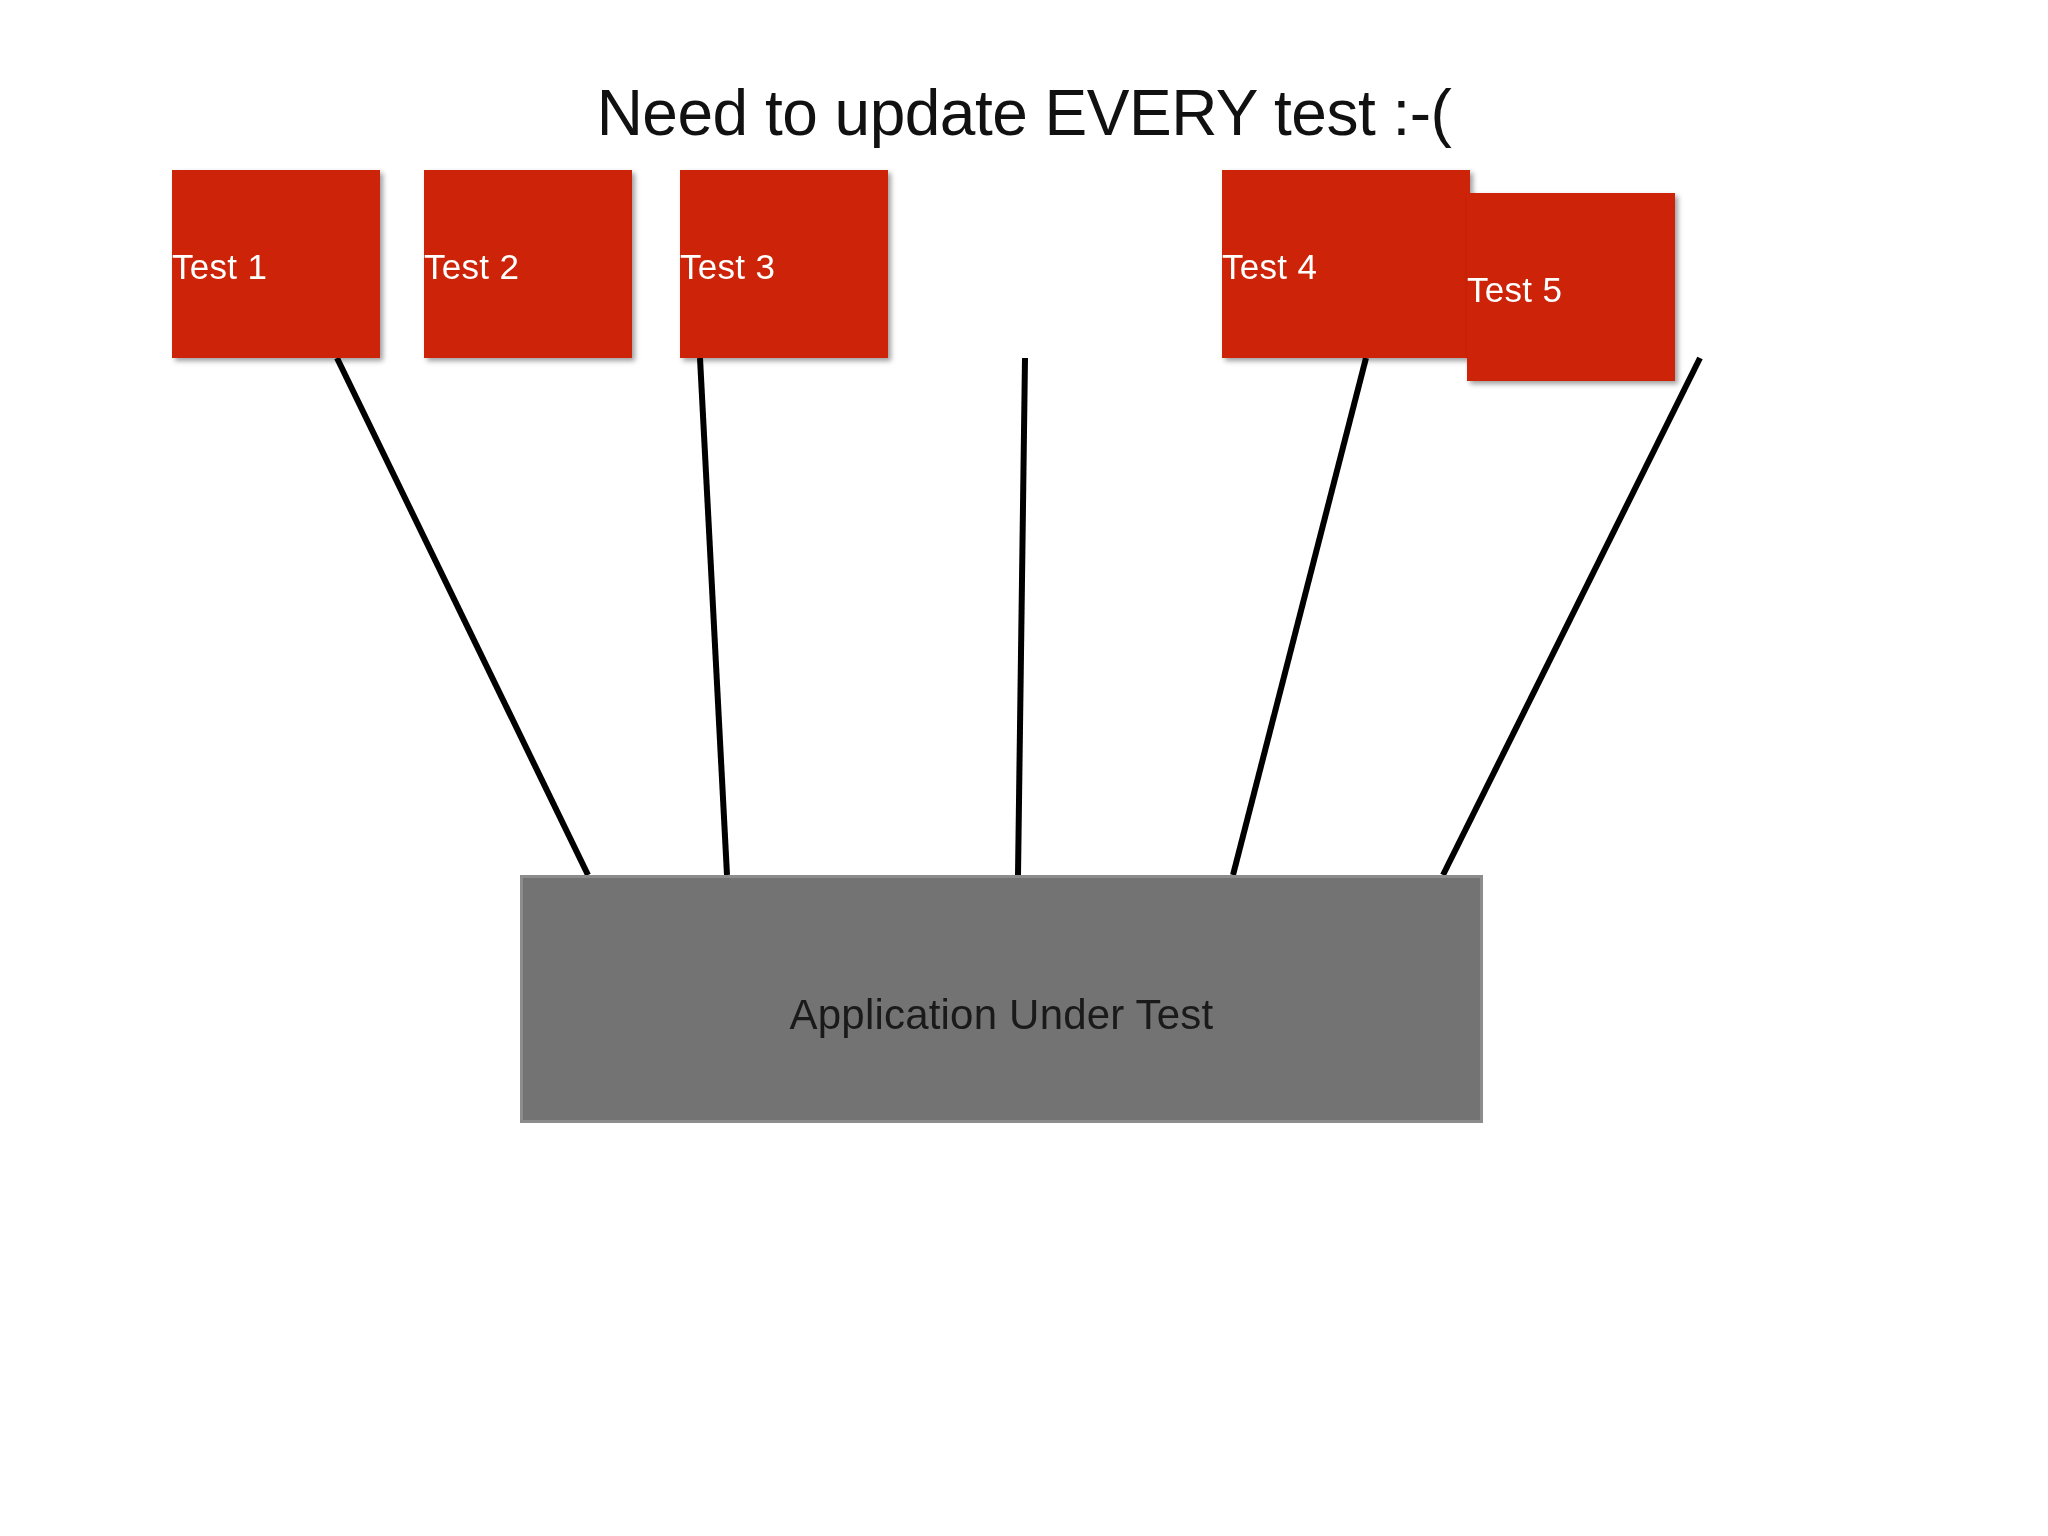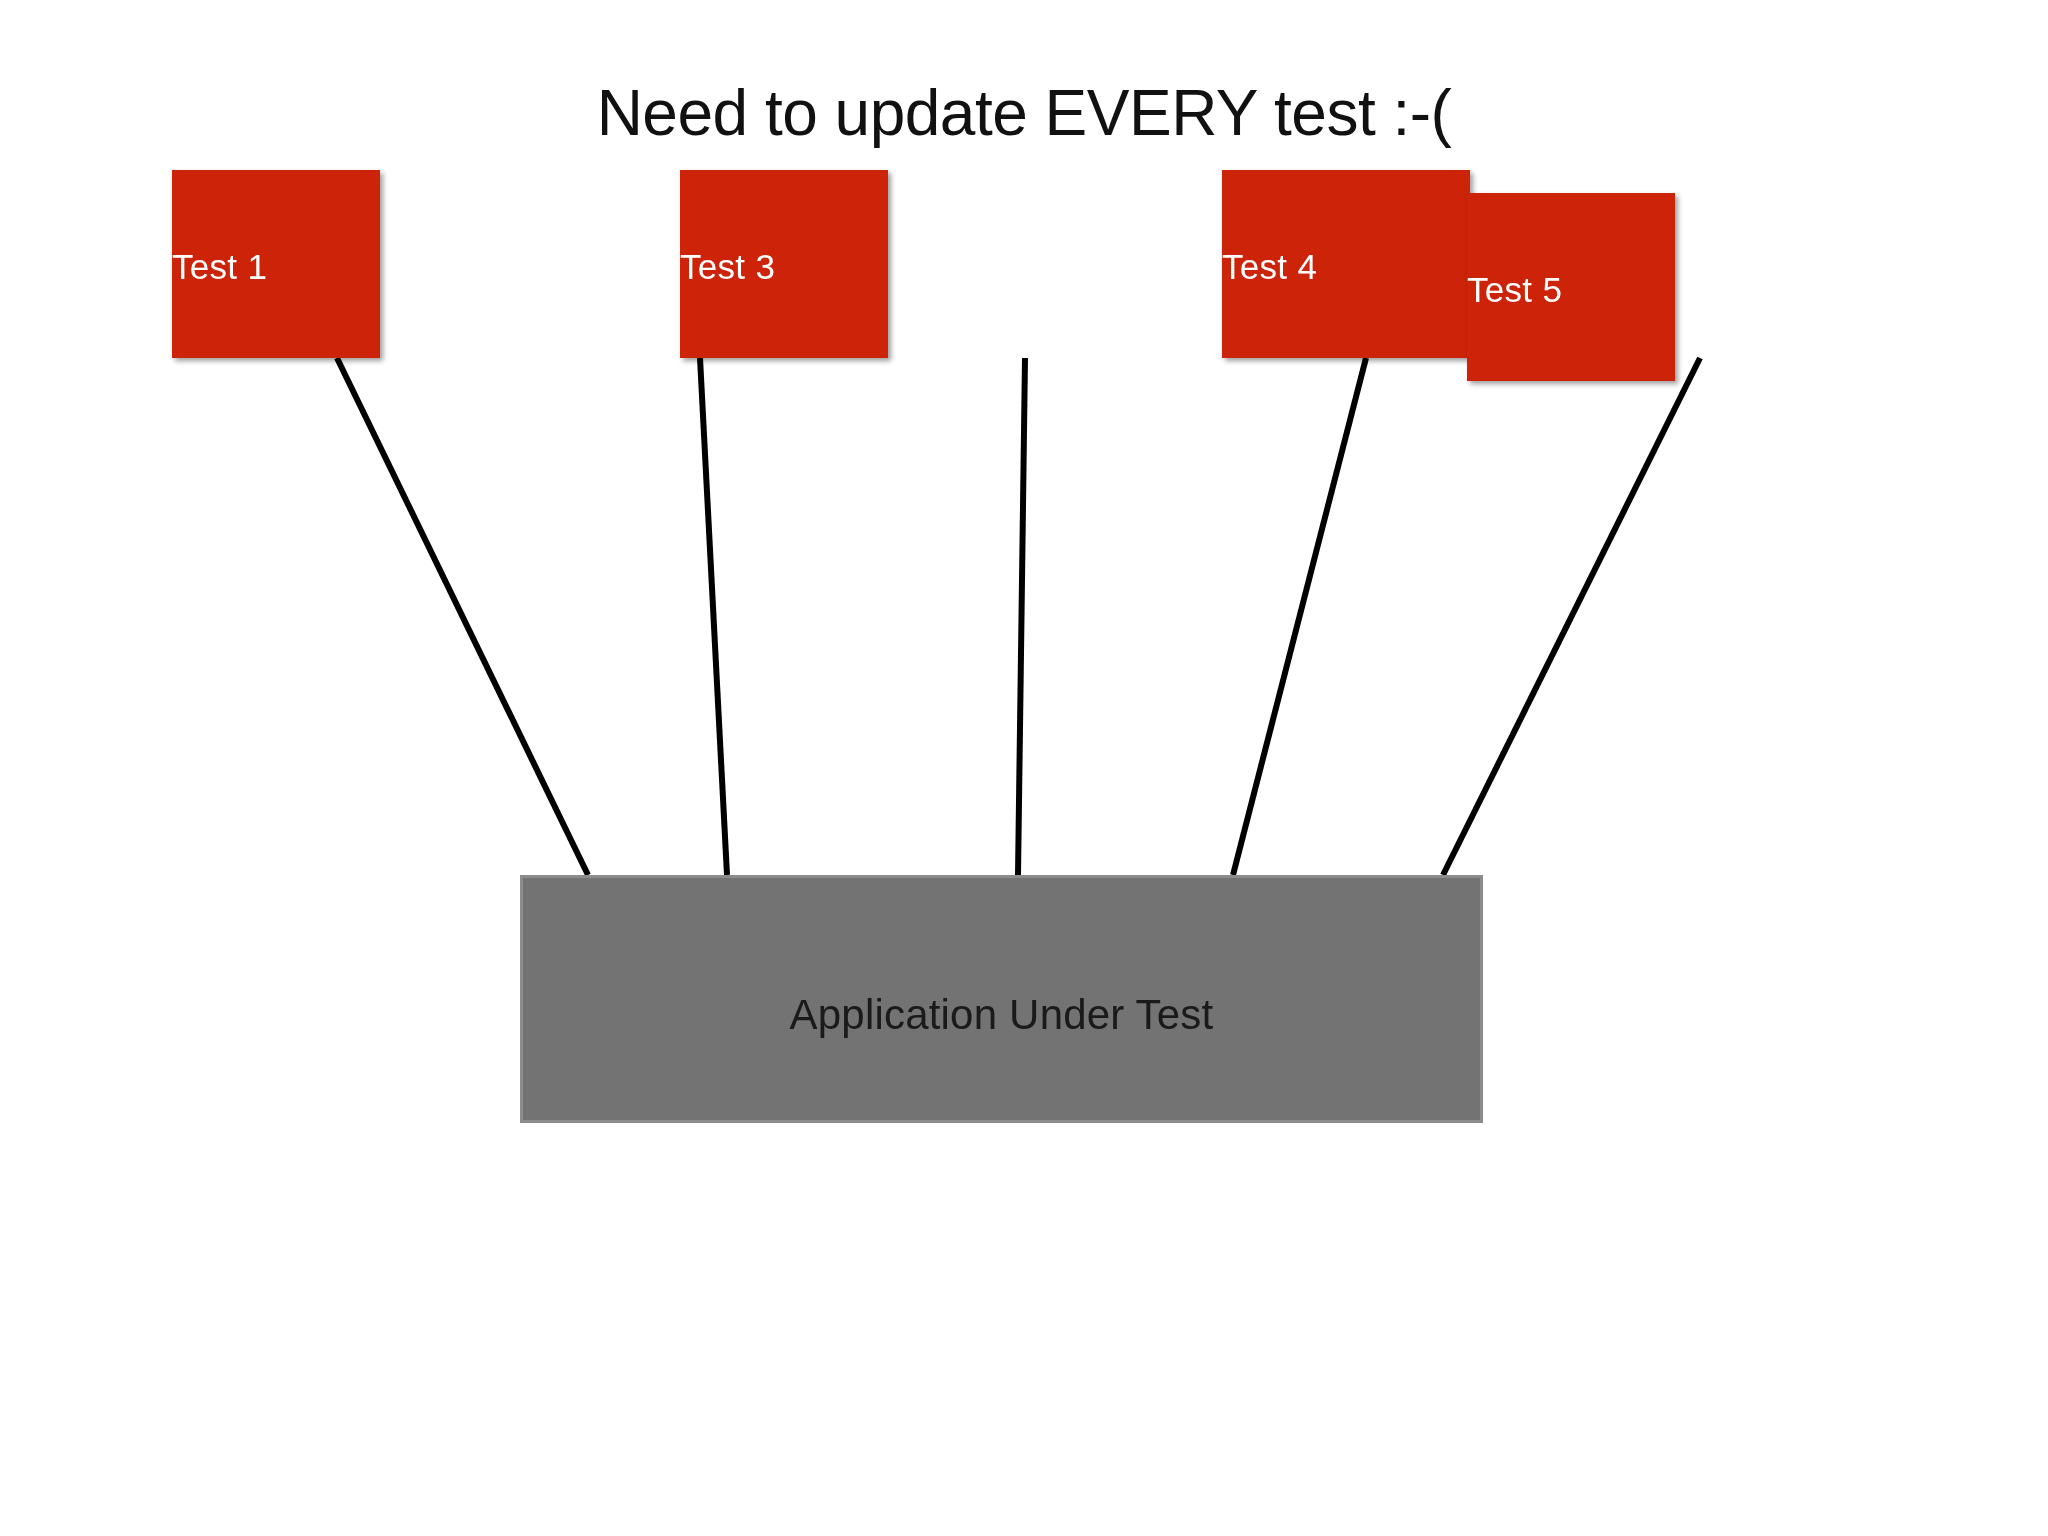--- a/index.html
+++ b/index.html
@@ -113,20 +113,23 @@
     <line x1="700" y1="358" x2="727" y2="875" stroke="#000000" stroke-width="6" stroke-linecap="butt"></line>
     <line x1="1025" y1="358" x2="1018" y2="875" stroke="#000000" stroke-width="6" stroke-linecap="butt"></line>
     <line x1="1366" y1="358" x2="1233" y2="875" stroke="#000000" stroke-width="6" stroke-linecap="butt"></line>
     <line x1="1700" y1="358" x2="1443" y2="875" stroke="#000000" stroke-width="6" stroke-linecap="butt"></line>
   </svg>
 
   <div class="test-box b1">
     <span class="test-box-label">Test 1</span>
   </div>
 
+  <div class="test-box b2">
+    <span class="test-box-label">Test 2</span>
+  </div>
 
   <div class="test-box b3">
     <span class="test-box-label">Test 3</span>
   </div>
 
   <div class="test-box b4">
     <span class="test-box-label">Test 4</span>
   </div>
 
   <div class="test-box b5">

